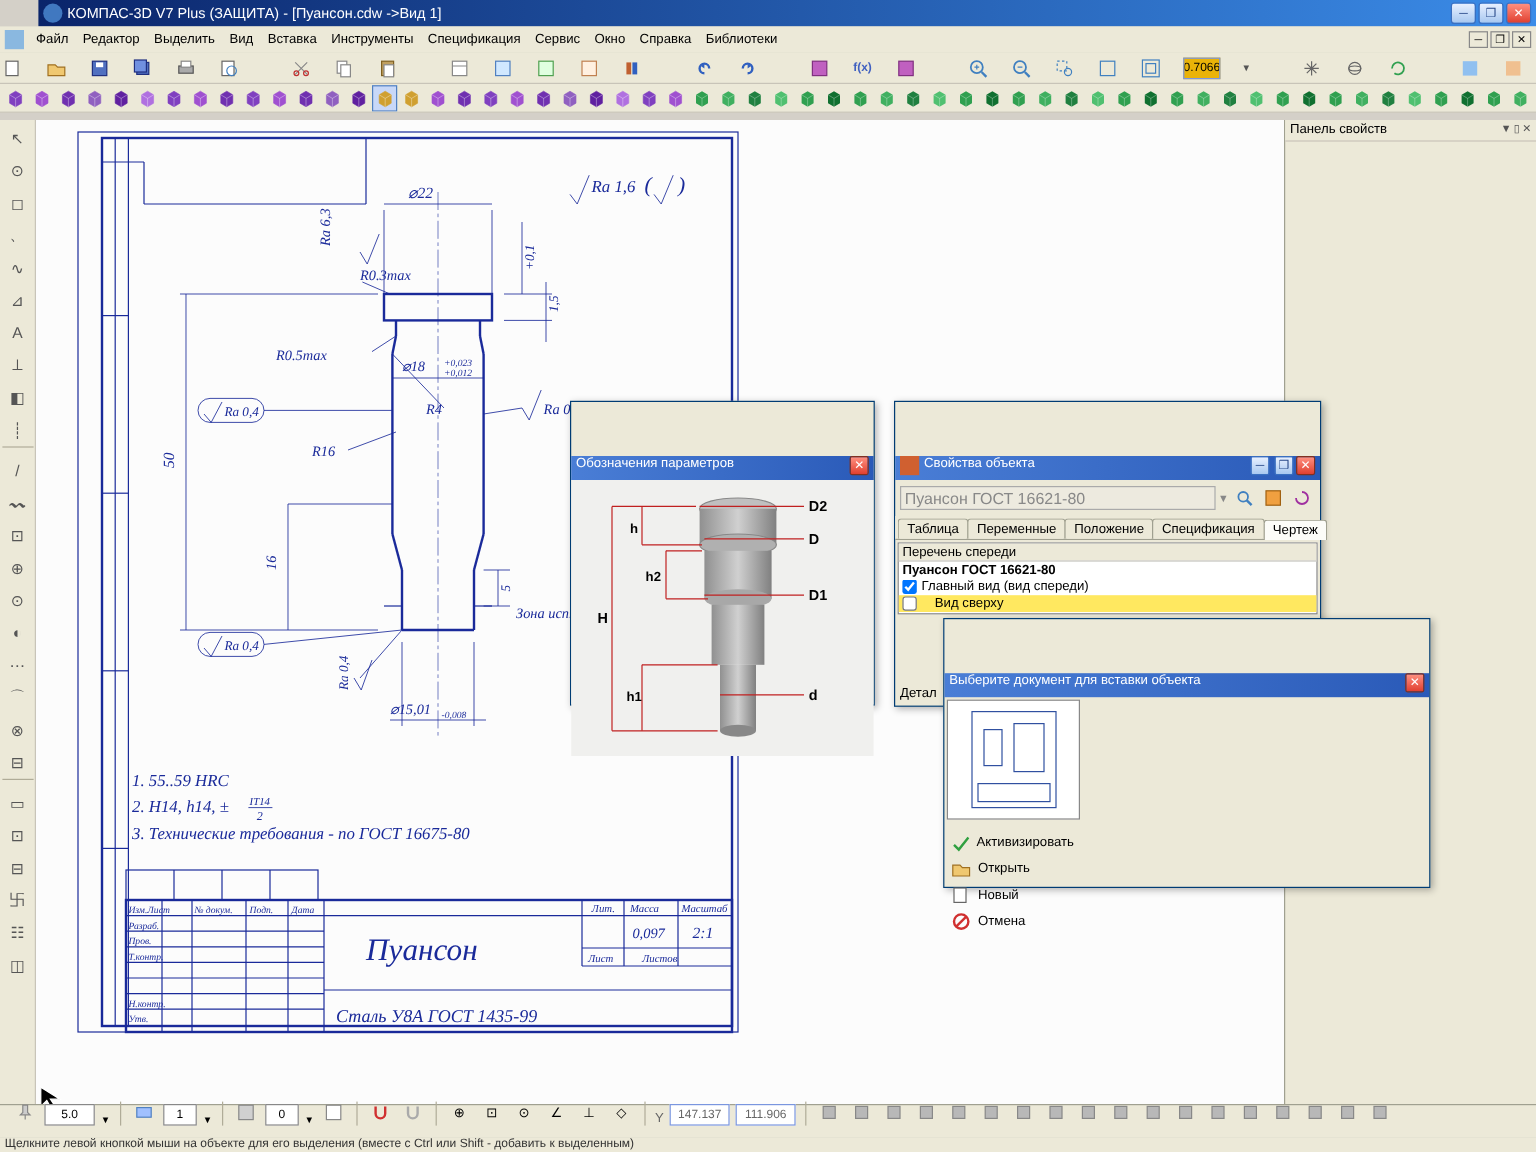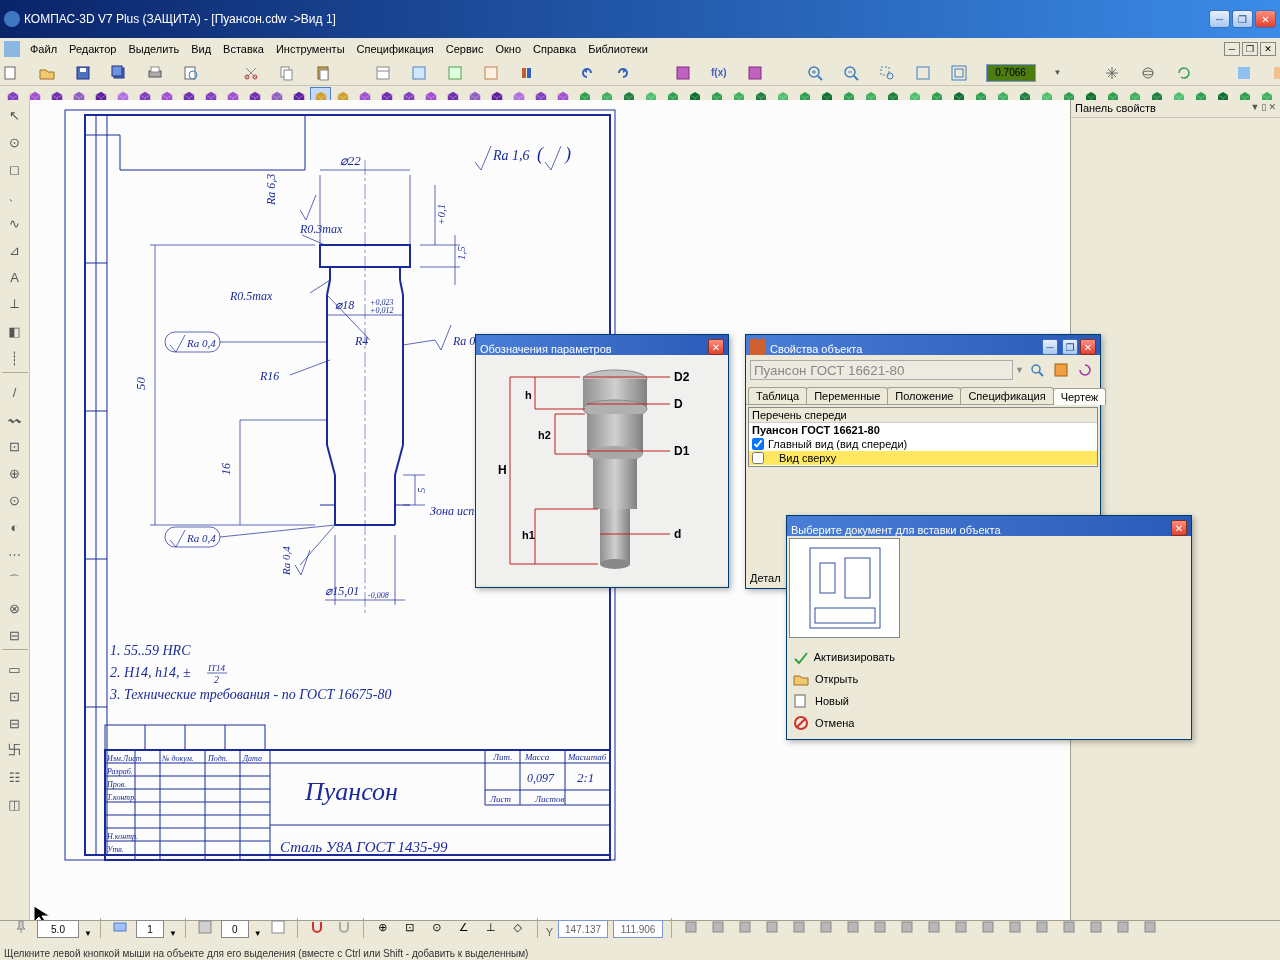--- a/index.html
+++ b/index.html
@@ -1,38 +1,38 @@
 <!DOCTYPE html>
 <html><head>
 <meta charset="utf-8">
 <style>
 * { box-sizing: border-box; margin: 0; padding: 0; }
 body { font-family: "Tahoma", "Arial", sans-serif; font-size: 11px; width: 1280px; height: 960px; overflow: hidden; background: #d4d0c8; position: relative; }
 
 
-.titlebar { height: 38px; background: linear-gradient(to right, #0a246a, #3b8ce8); color: #fff; display: flex; align-items: center; padding: 0 4px; }
+.titlebar { height: 22px; background: linear-gradient(to right, #0a246a, #3b8ce8); color: #fff; display: flex; align-items: center; padding: 0 4px; margin-left: 32px; }
 .titlebar .icon { width: 16px; height: 16px; background: #4078c0; border-radius: 50%; margin-right: 4px; }
 .titlebar .title { flex: 1; font-size: 12px; }
 .titlebar .winbtns { display: flex; gap: 2px; }
 .titlebar .winbtn { width: 21px; height: 18px; background: linear-gradient(#e8f0ff,#a8c8f0); border: 1px solid #3a6fc0; border-radius: 3px; display:flex; align-items:center; justify-content:center; font-size:10px; color:#2a4a8a; }
 .titlebar .winbtn.close { background: linear-gradient(#ff9080,#e04030); color:#fff; }
 
 
 .menubar { height: 22px; background: #ece9d8; display: flex; align-items: center; padding: 0 4px; font-size: 11px; }
 .menubar .menuitem { padding: 2px 6px; cursor: default; }
 .menubar .docicon { width:16px; height:16px; background:#8ab8e0; margin-right:4px; }
 .menubar .mdiwin { margin-left:auto; display:flex; gap:2px; }
 .menubar .mdiwin .mdibtn { width:16px; height:14px; border:1px solid #888; background:#ece9d8; font-size:9px; display:flex; align-items:center; justify-content:center;}
 
 
 .toolbarrow { height: 26px; background: #ece9d8; display: flex; align-items: center; padding: 1px 2px; border-bottom:1px solid #c8c4b8; gap:18px; }
 .tbtn { width: 22px; height: 22px; display:flex; align-items:center; justify-content:center; border:1px solid transparent; cursor:default; }
 .ticon { width:16px; height:16px; display:block; }
 .sep { width:1px; height:20px; background:#b0ac98; margin: 0 3px; }
-.zoom-input { width: 50px; height:18px; font-size:10px; border:1px solid #7a96df; background:#4d7c0f; text-align:center; }
+.zoom-input { width: 31px; height:18px; font-size:10px; border:1px solid #7a96df; background:#eab308; text-align:center; }
 
 
 .toolbar3d { height: 24px; background:#ece9d8; display:flex; align-items:center; gap:1px; padding:1px 2px; overflow:hidden; border-bottom:1px solid #c8c4b8;}
 .cube3d { width:18px; height:18px; display:block; }
 
 
 .lefttools { position:absolute; left:0; top:100px; width:30px; bottom:28px; background:#ece9d8; border-right:1px solid #c8c4b8; display:flex; flex-direction:column; align-items:center; gap:1px; padding-top:2px; }
 .ltbtn { width:26px; height:26px; display:flex; align-items:center; justify-content:center; }
 
 
@@ -45,21 +45,21 @@
 .rightpanel .panelhdr .hdrbtns { margin-left:auto; display:flex; gap:2px; font-size:9px; color:#555;}
 
 
 .bottombar { position:absolute; left:0; right:0; bottom:12px; height:28px; background:#ece9d8; border-top:1px solid #a0a090; display:flex; align-items:flex-end; gap:5px; padding:10px;}
 .status { position:absolute; left:0; right:0; bottom:0; height:12px; background:#ece9d8; font-size:10px; padding:0 4px; color:#333;}
 .bb-input { width:42px; height:18px; border:1px solid #888; font-size:10px; background:#fff; text-align:center;}
 .bb-coord { width:50px; height:18px; border:1px solid #7a96df; font-size:10px; background:#fff; text-align:center; color:#666;}
 
 
 .popup { position:absolute; border:1px solid #003c74; background:#ece9d8; box-shadow:2px 2px 6px rgba(0,0,0,0.3); }
-.popup .phdr { height:20px; background:linear-gradient(to right,#4a7ed6,#2a5ab8); color:#fff; display:flex; align-items:flex-end; padding:0 4px; font-size:11px;}
+.popup .phdr { height:20px; background:linear-gradient(to right,#4a7ed6,#2a5ab8); color:#fff; display:flex; align-items:flex-start; padding:0 4px; font-size:11px;margin-top:45px;}
 .popup .phdr .closex { width:16px; height:16px; background:linear-gradient(#ff9080,#e04030); border:1px solid #803020; color:#fff; font-size:10px; display:flex; align-items:center; justify-content:center; margin-left:auto; border-radius:2px;}
 .popup .phdr .pmini { width:16px; height:16px; background:linear-gradient(#e8f0ff,#a8c8f0); border:1px solid #3a6fc0; font-size:10px; display:flex; align-items:center; justify-content:center; margin-left:2px; border-radius:2px;color:#2a4a8a;}
 
 
 .draw-border { stroke:#1a2a9a; stroke-width:2; fill:none; }
 .draw-thin { stroke:#1a2a9a; stroke-width:1; fill:none; }
 .draw-text { fill:#1a2a9a; font-family:"Times New Roman", serif; font-style:italic; }
 .draw-dim { stroke:#1a2a9a; stroke-width:0.7; fill:none; }
 
 

